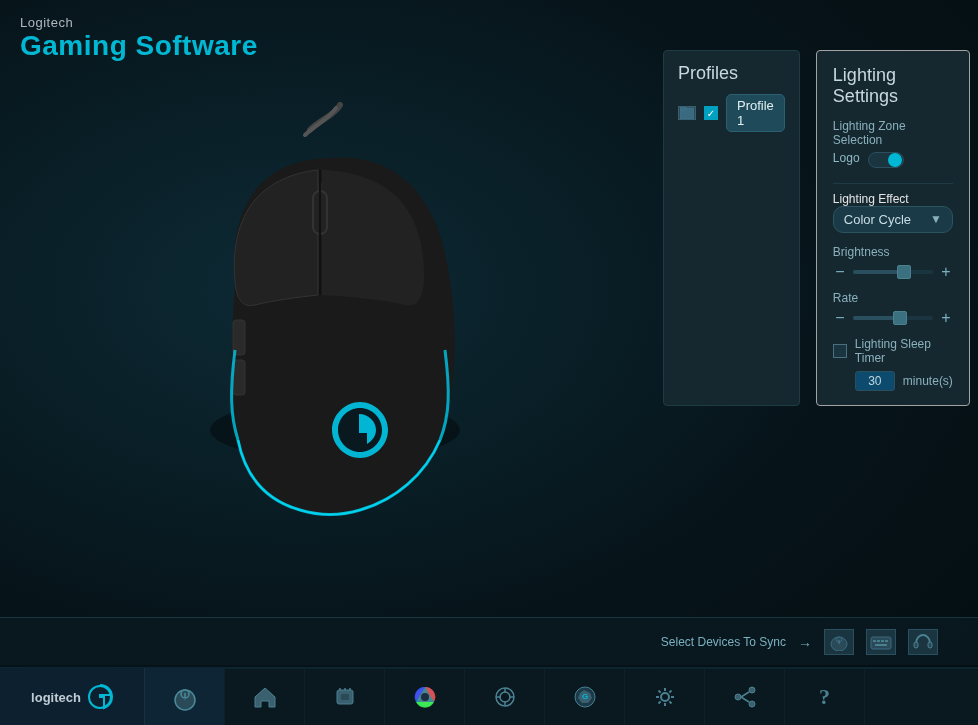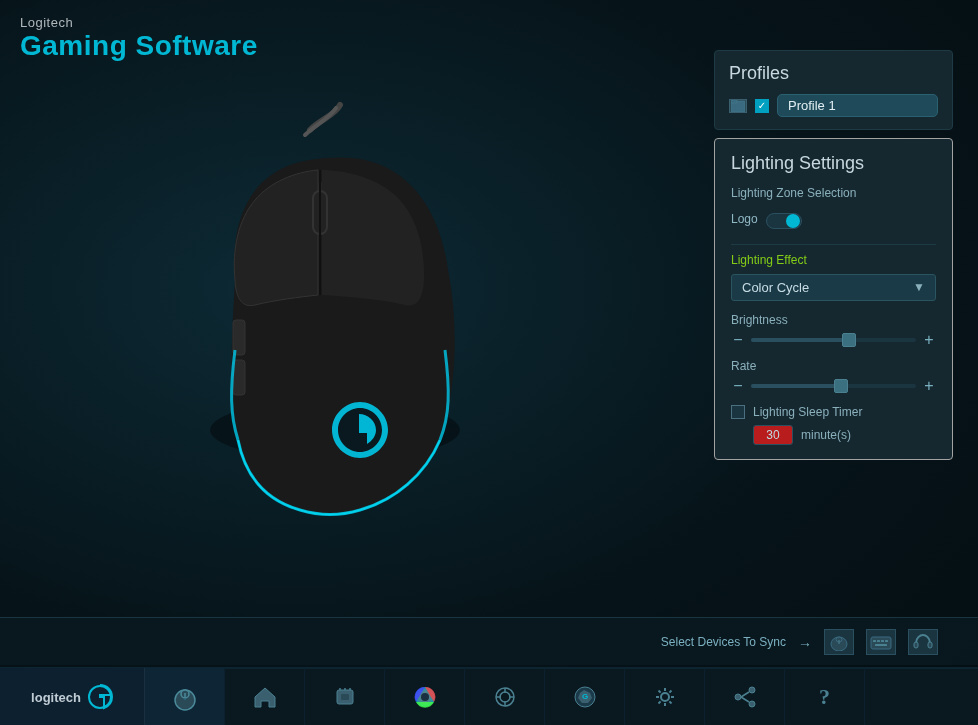--- a/index.html
+++ b/index.html
@@ -53,24 +53,24 @@
     .mouse-svg {
       width: 480px;
       height: 480px;
     }
 
     
     .right-panel {
       position: absolute;
       top: 50px;
       right: 25px;
-      width: 239px;
-      display: flex;
-      flex-direction: column;
-      gap: 8px;
+      width: 290px;
+      display: flex;
+      flex-direction: row;
+      gap: 16px;
     }
 
     
     .profiles-box {
       background: #152830;
       border: 1px solid #1e3a45;
       border-radius: 4px;
       padding: 12px 14px;
     }
     .profiles-title {
@@ -123,21 +123,21 @@
     }
     .lighting-title {
       font-size: 18px;
       color: #c8d8de;
       margin-bottom: 12px;
       font-weight: normal;
     }
     .section-label {
       font-size: 12px;
       color: #8ab0bc;
-      margin-bottom: 12px;
+      margin-bottom: 4px;
     }
     .zone-label {
       font-size: 12px;
       color: #90b8c4;
       margin-bottom: 4px;
     }
 
     
     .toggle-row {
       display: flex;
@@ -165,29 +165,29 @@
 
     
     .divider {
       height: 1px;
       background: #1e3a45;
       margin: 8px 0;
     }
 
     .effect-label {
       font-size: 12px;
-      color: #84cc16;
-      margin-bottom: 7px;
+      color: #e5e5e5;
+      margin-bottom: 0;
     }
 
     
     .dropdown {
       background: #1a3a48;
       border: 1px solid #2a5560;
-      border-radius: 3px;
+      border-radius: 10px;
       padding: 5px 10px;
       color: #c8dce4;
       font-size: 13px;
       display: flex;
       align-items: flex-start;
       justify-content: space-between;
       margin-bottom: 12px;
       cursor: pointer;
     }
     .dropdown-arrow {
@@ -252,21 +252,21 @@
       height: 14px;
       border: 1px solid #4a7080;
       background: #1a3540;
       flex-shrink: 0;
     }
     .sleep-label {
       font-size: 12px;
       color: #8ab0bc;
     }
     .sleep-input {
-      background: #b91c1c;
+      background: #0c4a6e;
       border: 1px solid #2a5060;
       border-radius: 3px;
       color: #c0d8e0;
       font-size: 12px;
       padding: 2px 6px;
       width: 40px;
       text-align: center;
     }
     .sleep-minutes {
       font-size: 12px;

